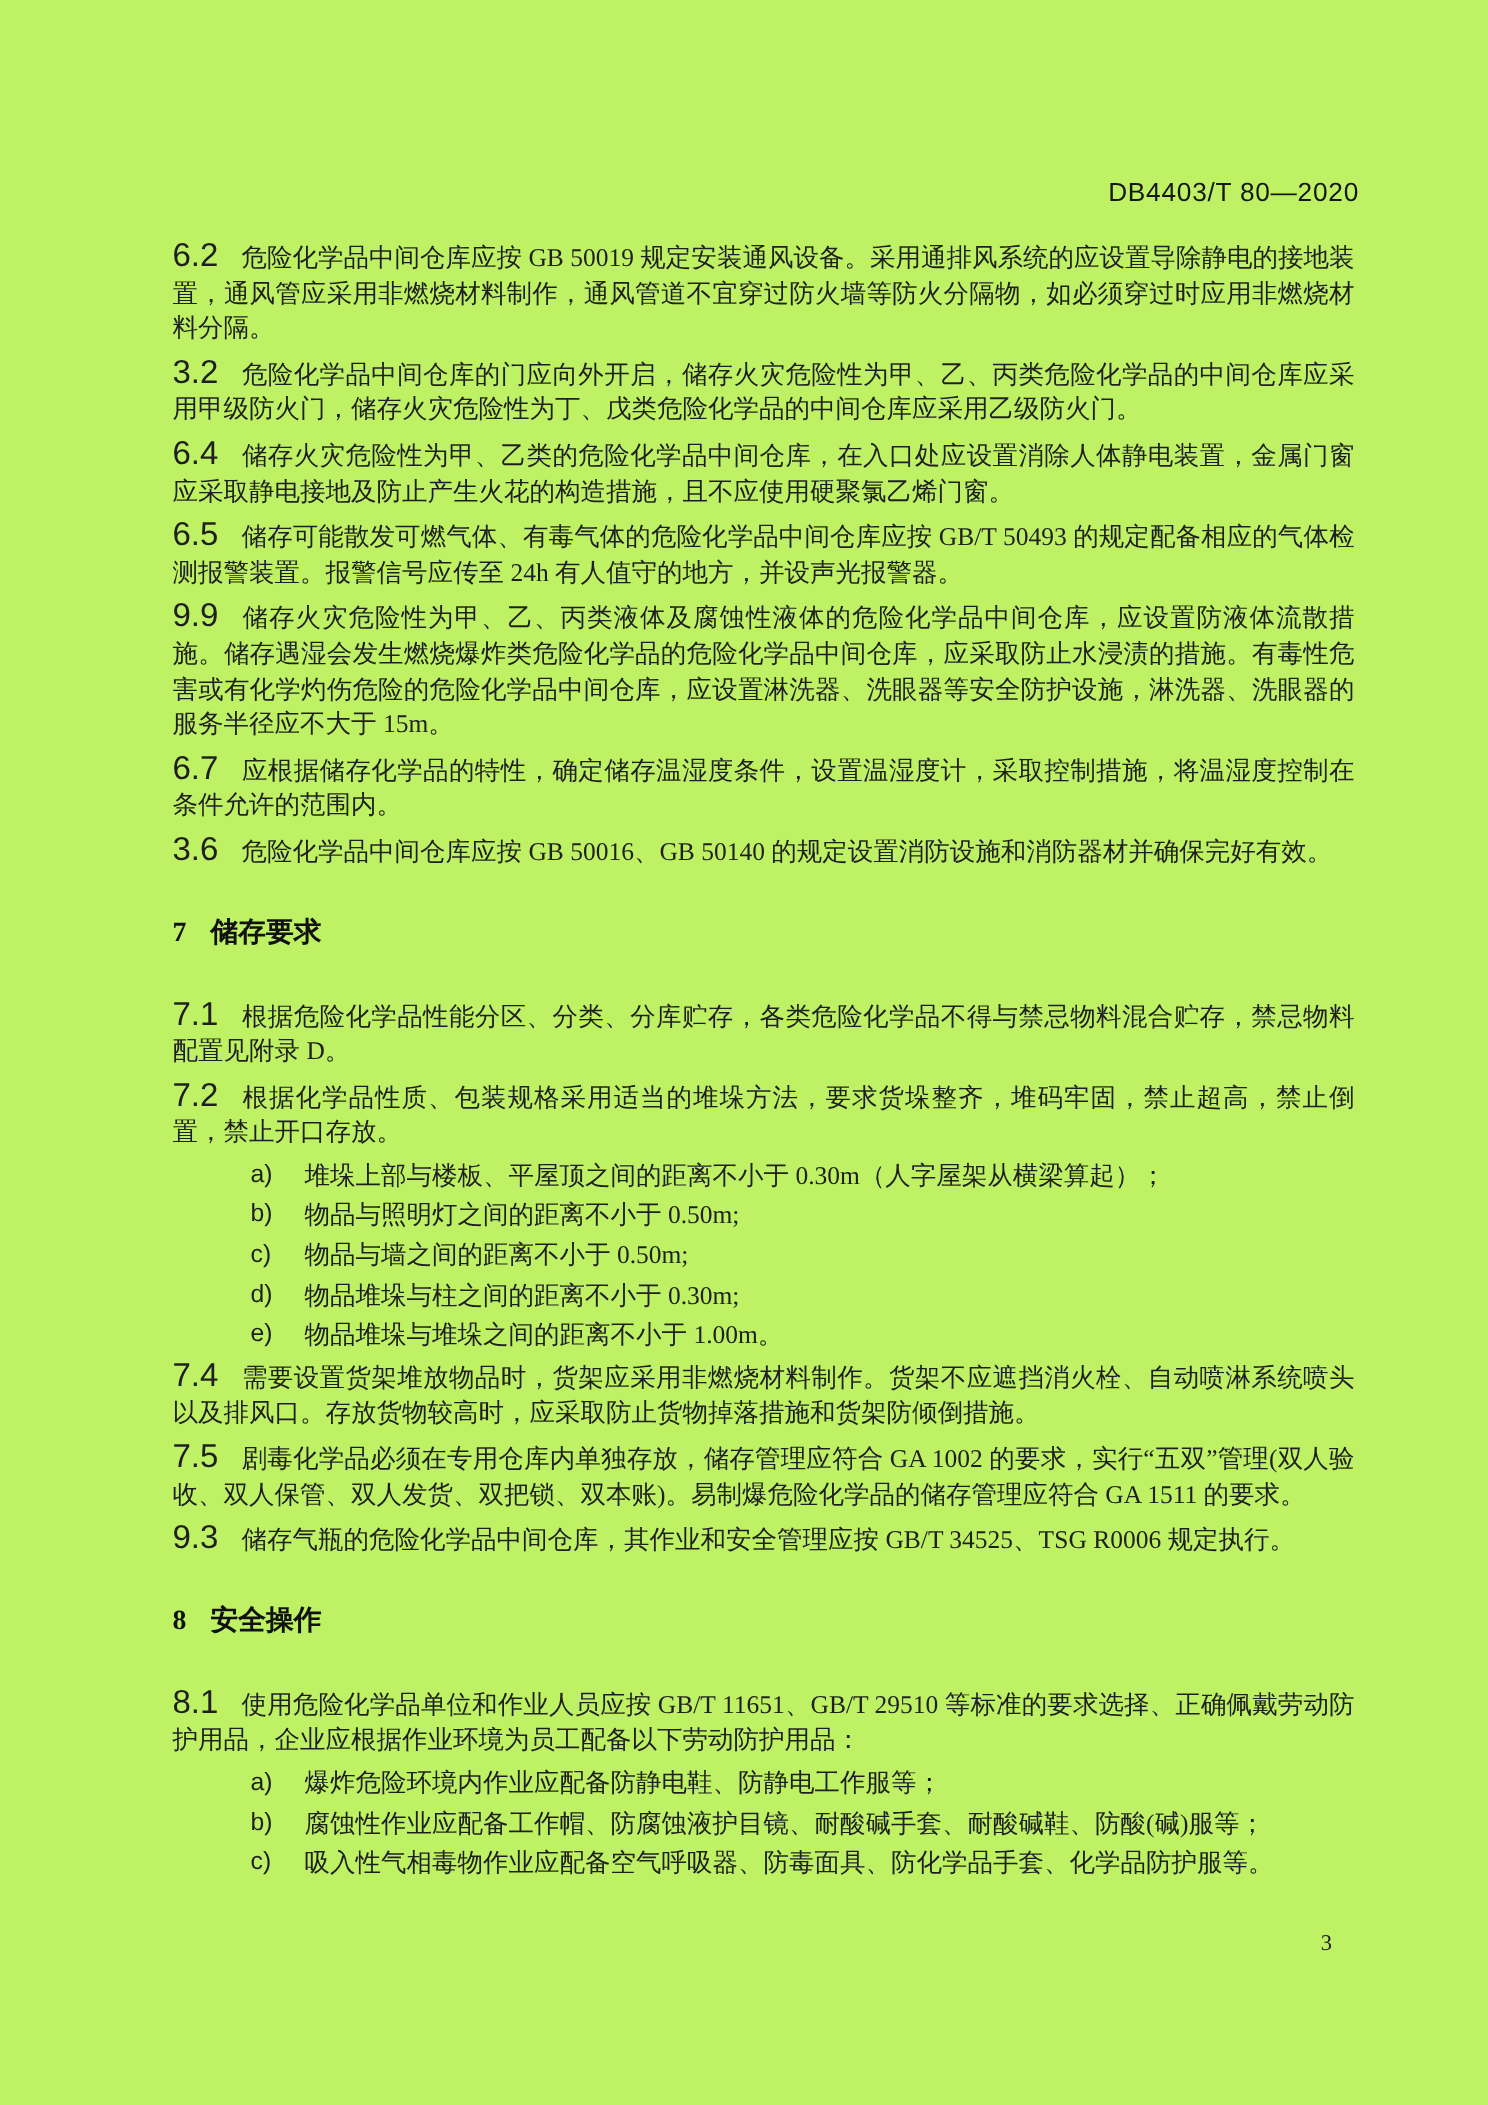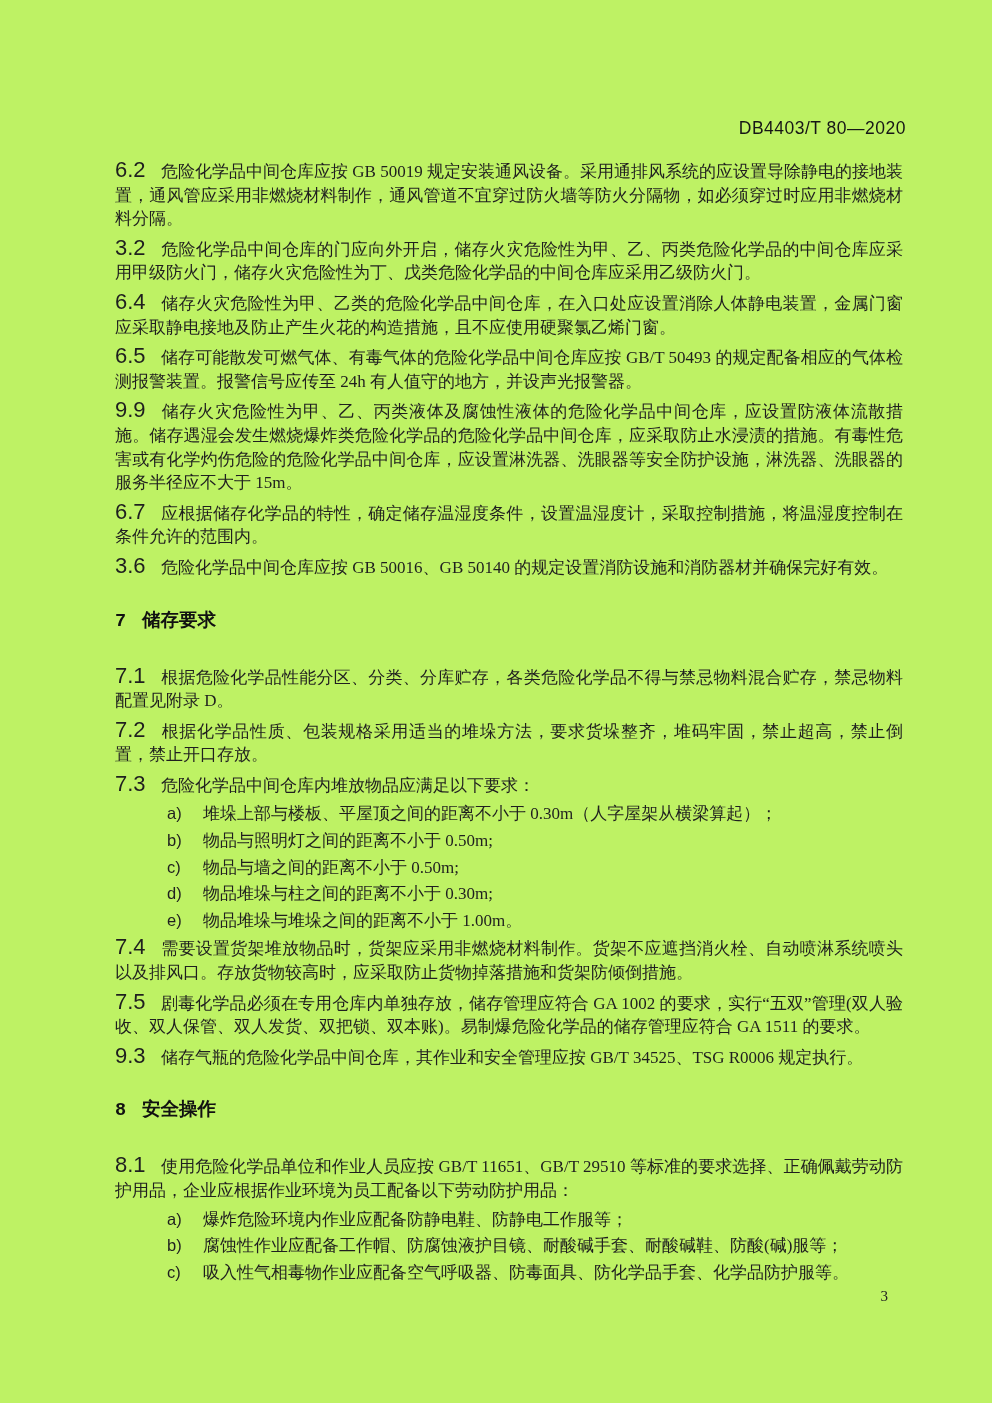--- a/index.html
+++ b/index.html
@@ -38,21 +38,21 @@
     text-justify: inter-ideograph;
   }
   .cnum {
     display: inline-block;
     min-width: 46px;
     font-family: "Liberation Sans", "DejaVu Sans", sans-serif;
     font-size: 22px;
   }
   h2.sec {
     margin: 30px 0 30px 0;
-    font-family: Liberation Mono, monospace;
+    font-family: Liberation Serif, serif;
     font-size: 18.5px;
     font-weight: 700;
     color: #111111;
     line-height: 24px;
   }
   .sec-num { margin-right: 16px; }
   .li {
     display: flex;
     padding-left: 52px;
     font-size: 17px;
@@ -91,21 +91,20 @@
     <p class="clause"><span class="cnum">6.4</span><span class="ctext">储存火灾危险性为甲、乙类的危险化学品中间仓库，在入口处应设置消除人体静电装置，金属门窗应采取静电接地及防止产生火花的构造措施，且不应使用硬聚氯乙烯门窗。</span></p>
     <p class="clause"><span class="cnum">6.5</span><span class="ctext">储存可能散发可燃气体、有毒气体的危险化学品中间仓库应按 GB/T 50493 的规定配备相应的气体检测报警装置。报警信号应传至 24h 有人值守的地方，并设声光报警器。</span></p>
     <p class="clause"><span class="cnum">9.9</span><span class="ctext">储存火灾危险性为甲、乙、丙类液体及腐蚀性液体的危险化学品中间仓库，应设置防液体流散措施。储存遇湿会发生燃烧爆炸类危险化学品的危险化学品中间仓库，应采取防止水浸渍的措施。有毒性危害或有化学灼伤危险的危险化学品中间仓库，应设置淋洗器、洗眼器等安全防护设施，淋洗器、洗眼器的服务半径应不大于 15m。</span></p>
     <p class="clause"><span class="cnum">6.7</span><span class="ctext">应根据储存化学品的特性，确定储存温湿度条件，设置温湿度计，采取控制措施，将温湿度控制在条件允许的范围内。</span></p>
     <p class="clause"><span class="cnum">3.6</span><span class="ctext">危险化学品中间仓库应按 GB 50016、GB 50140 的规定设置消防设施和消防器材并确保完好有效。</span></p>
 
     <h2 class="sec"><span class="sec-num">7</span><span class="sec-title">储存要求</span></h2>
 
     <p class="clause"><span class="cnum">7.1</span><span class="ctext">根据危险化学品性能分区、分类、分库贮存，各类危险化学品不得与禁忌物料混合贮存，禁忌物料配置见附录 D。</span></p>
     <p class="clause"><span class="cnum">7.2</span><span class="ctext">根据化学品性质、包装规格采用适当的堆垛方法，要求货垛整齐，堆码牢固，禁止超高，禁止倒置，禁止开口存放。</span></p>
-    <p class="clause"><span class="cnum">7.3</span><span class="ctext">危险化学品中间仓库内堆放物品应满足以下要求：</span></p>
 
     <div class="li">
         <span class="li-label">a)</span>
         <span class="li-text">堆垛上部与楼板、平屋顶之间的距离不小于 0.30m（人字屋架从横梁算起）；</span>
       </div>
     <div class="li">
         <span class="li-label">b)</span>
         <span class="li-text">物品与照明灯之间的距离不小于 0.50m;</span>
       </div>
     <div class="li">

